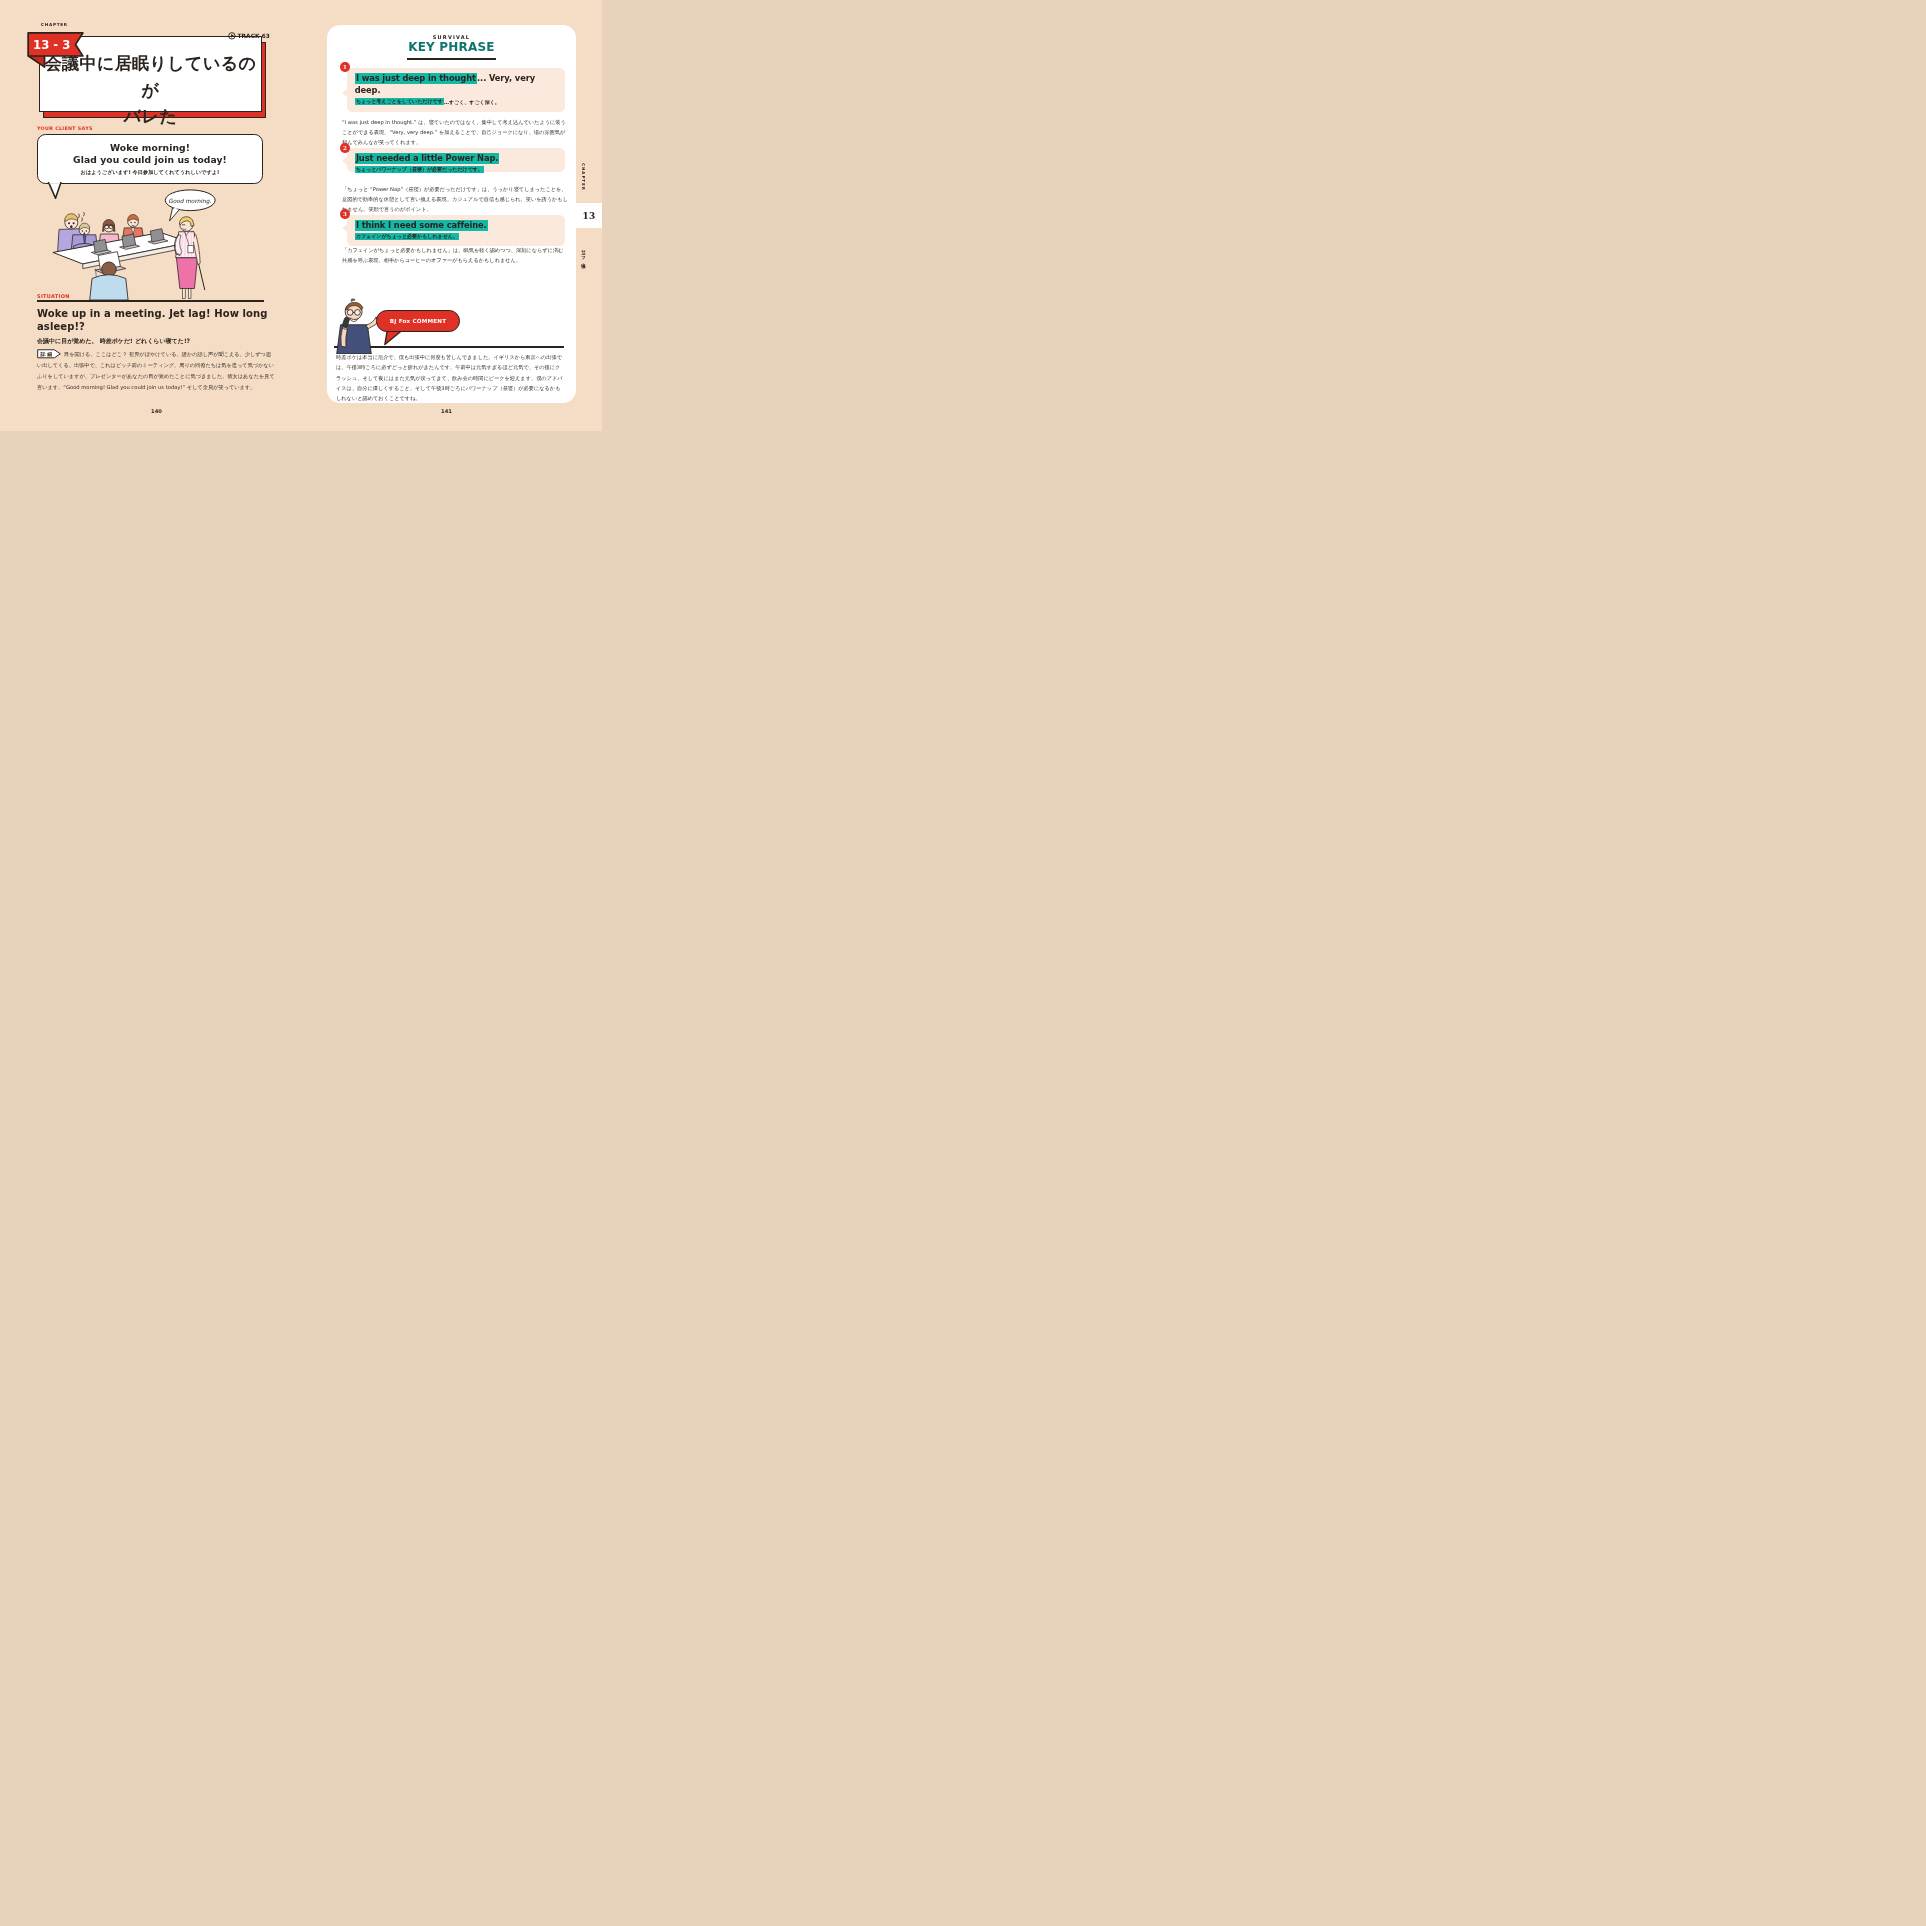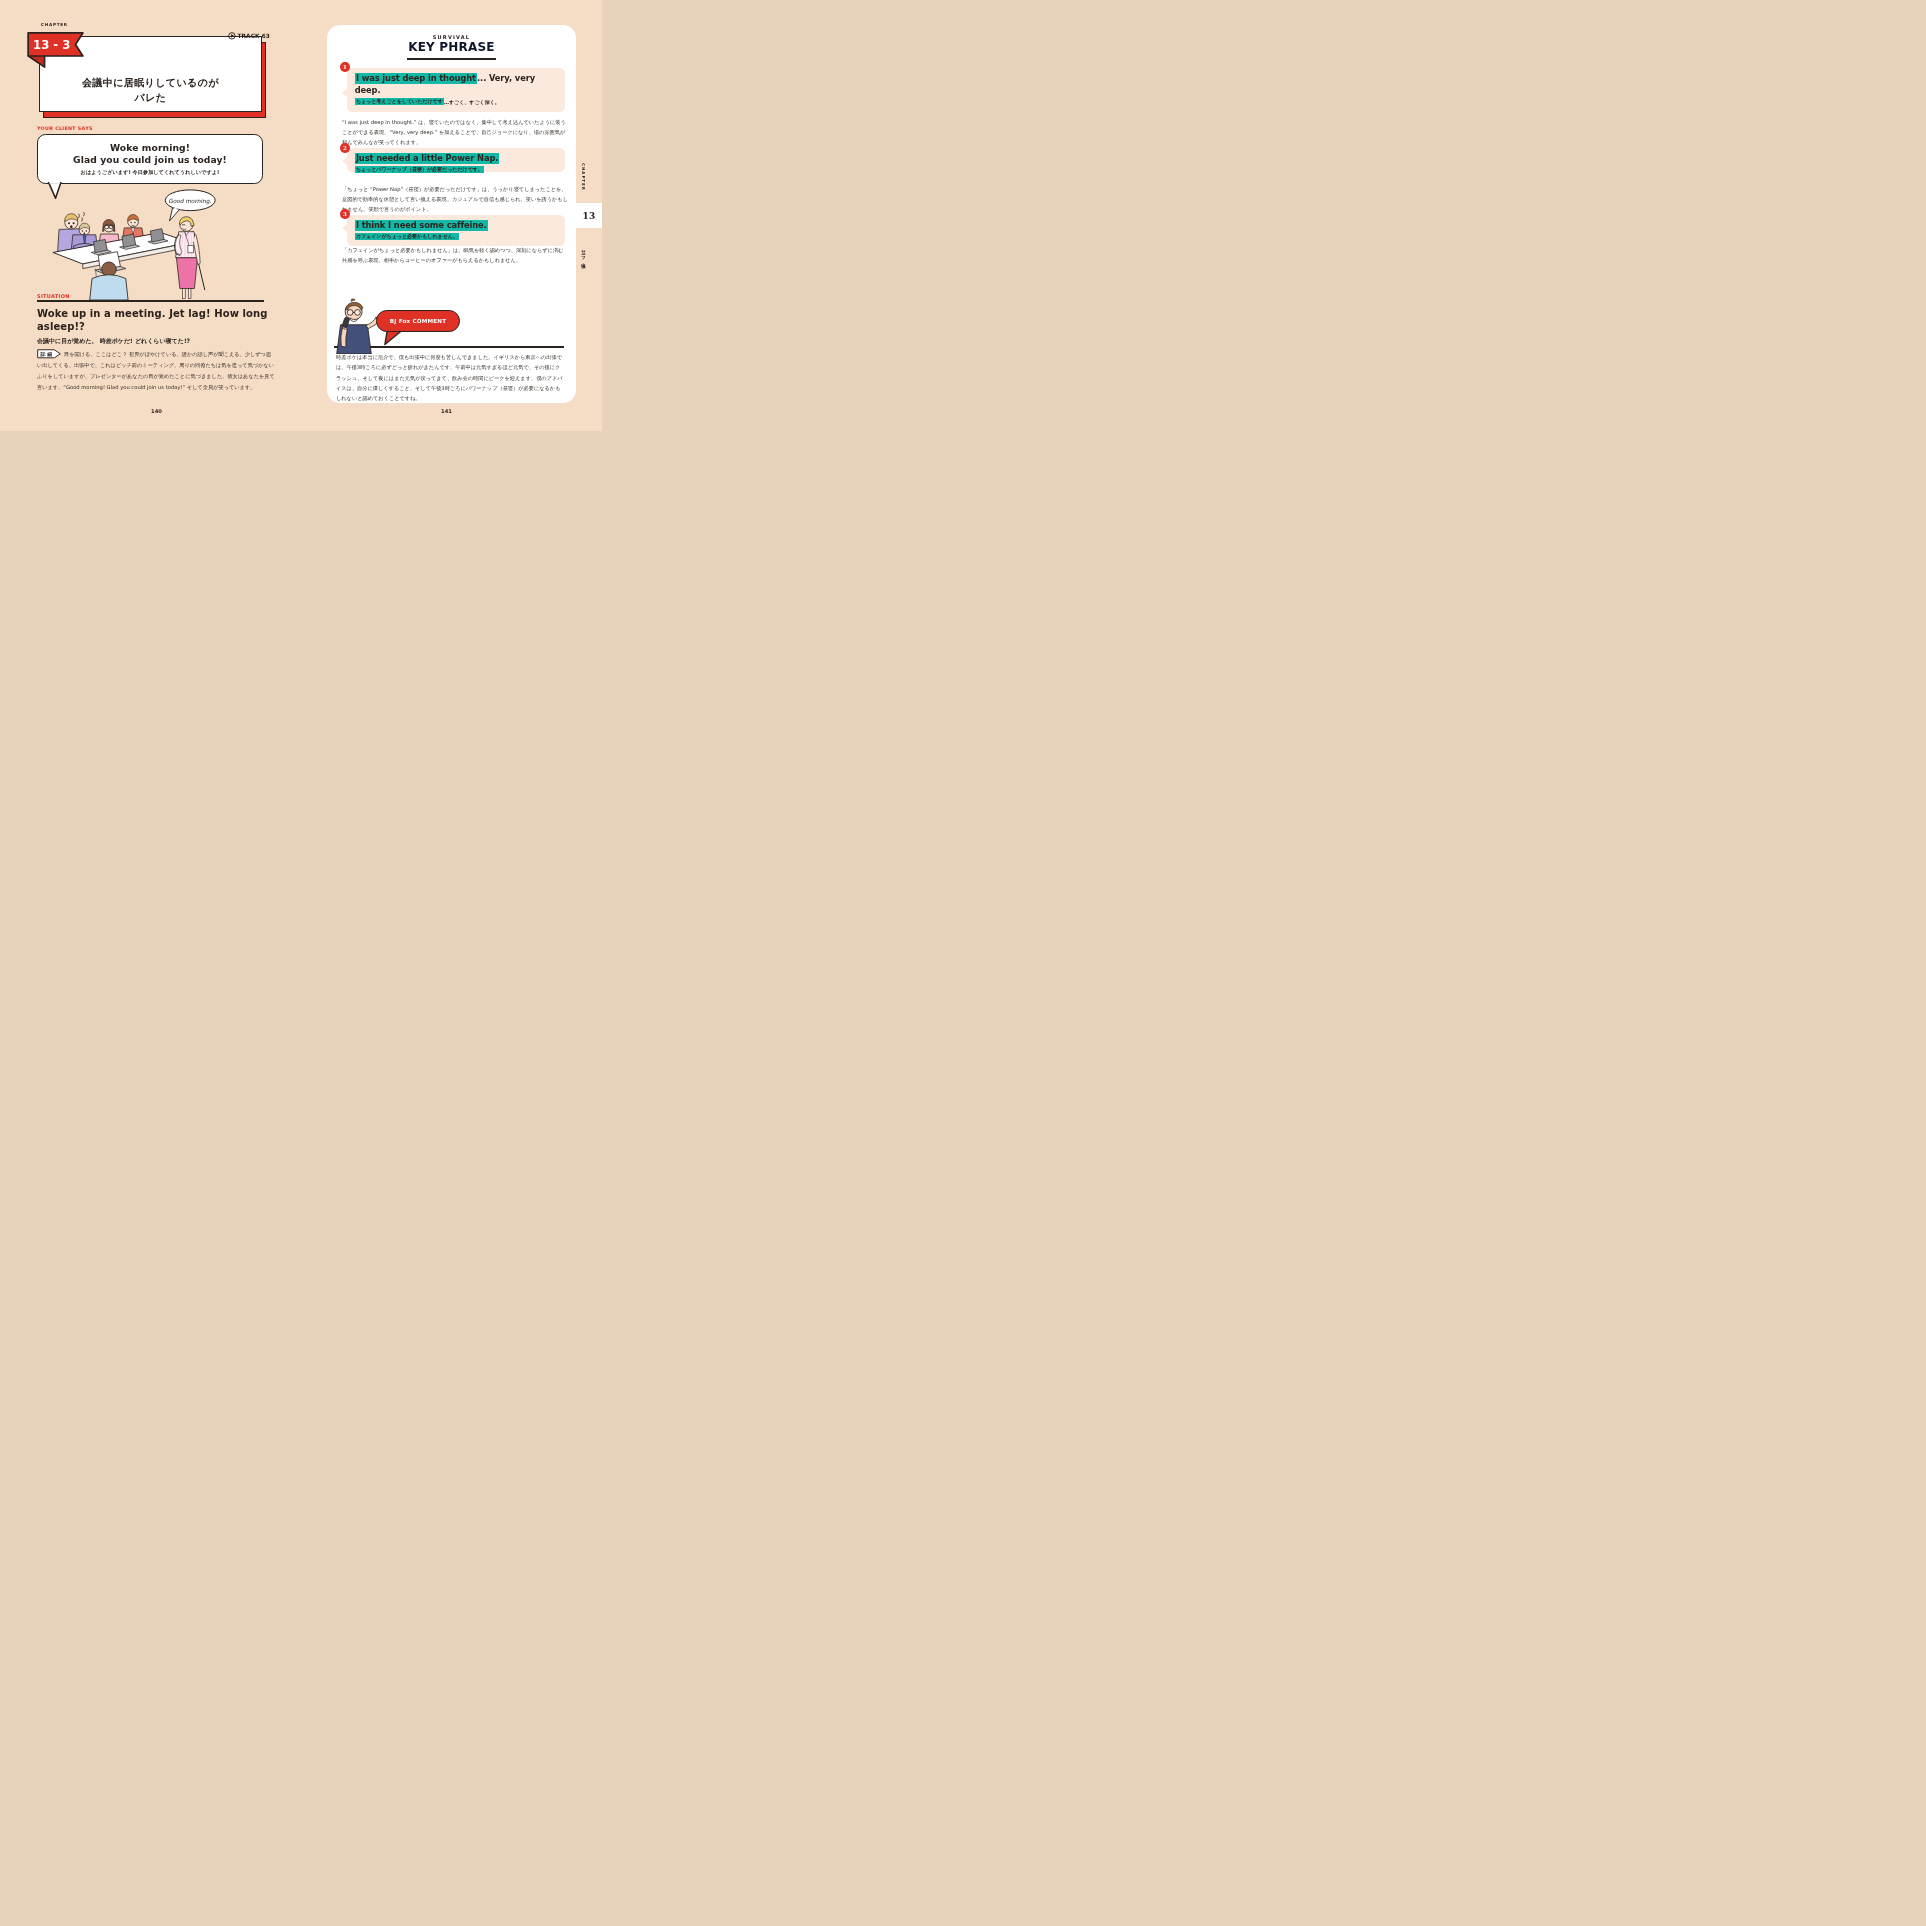--- a/index.html
+++ b/index.html
@@ -9,21 +9,21 @@
     background:#F5DCC4; color:#2B231E; overflow:hidden;
     font-family:"DejaVu Sans", sans-serif;
   }
   .abs { position:absolute; }
 
   
   .chapter-label { left:41px; top:22px; font-size:4.2px; font-weight:800; letter-spacing:0.7px; }
   .title-shadow { left:43px; top:42px; width:223px; height:76px; background:#E03127; border:1.5px solid #2B231E; }
   .title-card   { left:39px; top:36px; width:223px; height:76px; background:#fff; border:1.5px solid #2B231E;
                   display:flex; align-items:center; justify-content:center; text-align:center; }
-  .title-card h1 { font-size:10px; font-weight:900; line-height:1.55; letter-spacing:0.4px;margin-top:32px; }
+  .title-card h1 { font-size:17px; font-weight:900; line-height:1.55; letter-spacing:0.4px;margin-top:32px; }
   .chapter-badge { left:27px; top:32px; }
   .track { left:220px; top:32px; width:50px; display:flex; align-items:center; gap:1.9px; justify-content:flex-end; }
   .track .lbl { font-size:5.8px; font-weight:700; letter-spacing:0.1px; }
 
   .client-says { left:37px; top:126px; font-size:4.8px; font-weight:800; letter-spacing:0.3px; color:#E03127; }
   .client-bubble { left:37px; top:134px; width:226px; height:50px; background:#fff; border:1.5px solid #2B231E;
                    border-radius:8.5px; display:flex; flex-direction:column; align-items:center; justify-content:center; text-align:center; z-index:1;}
   .client-en { font-size:9.2px; font-weight:900; line-height:1.35; letter-spacing:0.1px; }
   .client-ja { font-size:5.2px; font-weight:700; margin-top:2.7px; }
   .client-tail { left:47px; top:182px; z-index:2; }
@@ -36,21 +36,21 @@
   .situation-heading-ja { left:37px; top:337px; font-size:6px; font-weight:800; }
   .situation-body { left:37px; top:349px; width:238px; font-size:5.2px; line-height:2.08; color:#332C26; }
   .detail-badge { display:inline-block; vertical-align:-2.3px; margin-right:3.1px; }
   .pagenum { font-size:5.2px; font-weight:700; width:39px; text-align:center; top:408px; }
   .pagenum.left { left:137px; }
   .pagenum.right { left:427px; }
 
   
   .right-card { left:327px; top:25.4px; width:249px; height:378px; background:#fff; border-radius:13px; }
   .survival { left:327px; top:34px; width:249px; text-align:center; font-size:5px; font-weight:800; letter-spacing:1.2px; }
-  .keyphrase { left:327px; top:40px; width:249px; text-align:center; font-size:12px; font-weight:900; letter-spacing:0.2px; color:#0f172a; }
+  .keyphrase { left:327px; top:40px; width:249px; text-align:center; font-size:12px; font-weight:900; letter-spacing:0.2px; color:#0f766e; }
   .kp-underline { left:407px; top:58px; width:89px; height:1.5px; background:#2B231E; }
 
   .phrase-num { width:9.6px; height:10.4px; border-radius:50%; background:#E03127; color:#fff;
                 display:flex; align-items:center; justify-content:center;
                 font-family:"DejaVu Serif", serif; font-weight:700; font-size:5.4px; z-index:5; }
   .phrase-bubble { width:218px; background:#FBE9DE; border-radius:5.4px; padding:4.2px 7px 3.5px 7.7px; z-index:4; }
   .phrase-tail { width:0; height:0; border-top:4.2px solid transparent; border-bottom:4.2px solid transparent;
                  border-right:5.8px solid #FBE9DE; z-index:4; }
   .phrase-en { font-size:8.3px; font-weight:900; line-height:1.45; letter-spacing:-0.1px; }
   .phrase-ja { font-size:5px; font-weight:700; margin-top:2.3px; }

